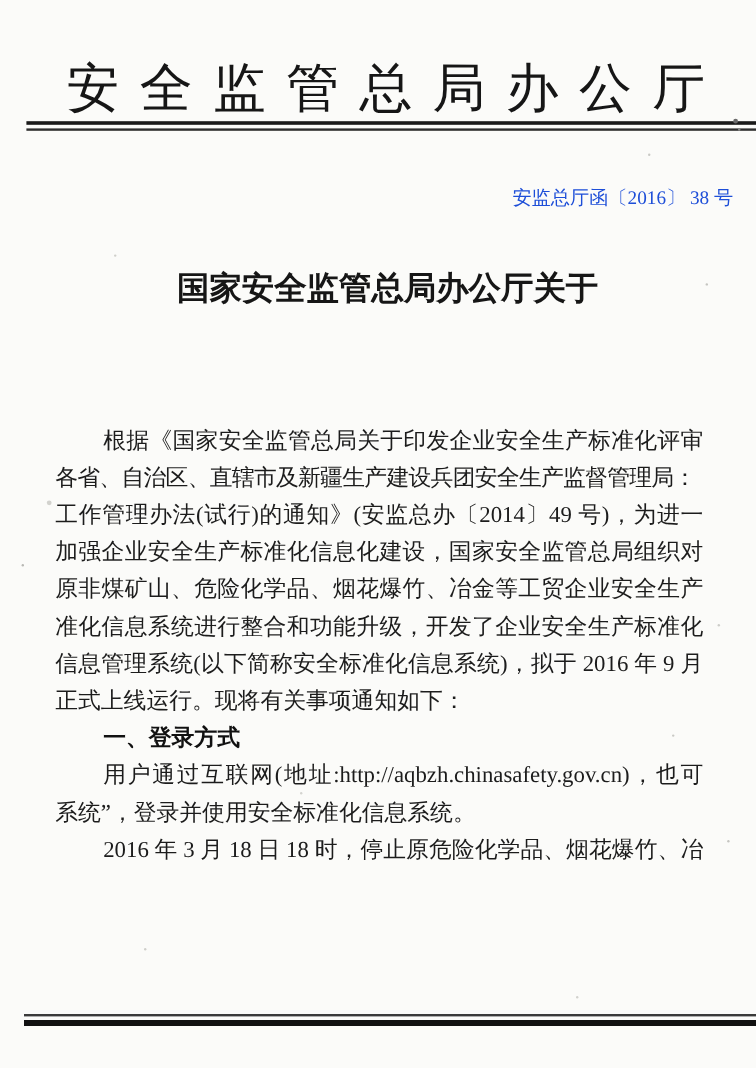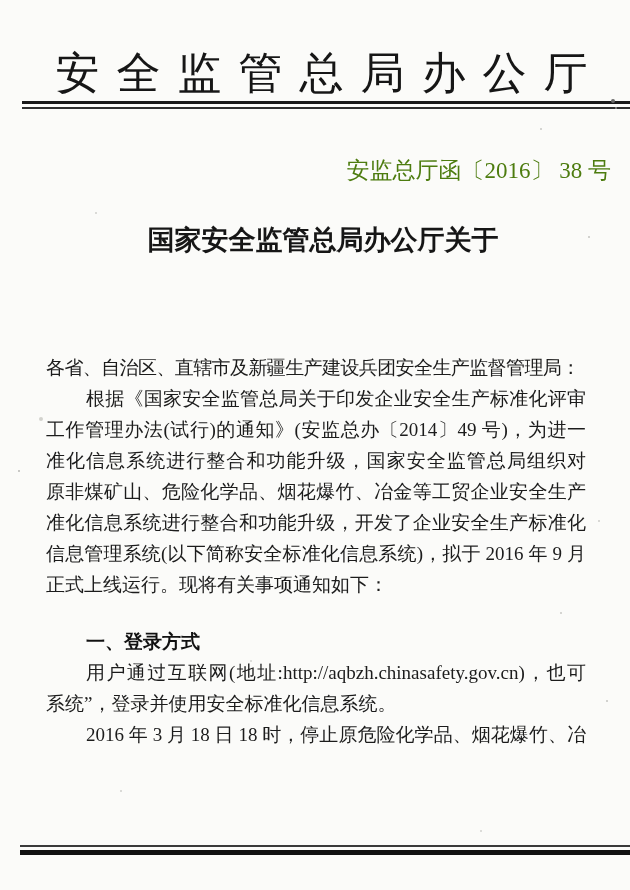--- a/index.html
+++ b/index.html
@@ -29,22 +29,22 @@
     position: absolute;
     top: 101px; left: 22px; right: 5px;
     height: 3px;
     border-top: 3px solid #1a1a1a;
     border-bottom: 2px solid #2e2e2e;
   }
   
   .doc-number {
     position: absolute;
     top: 155px; right: 35px;
-    font-size: 23px;
-    color: #4d7c0f;
+    font-size: 16px;
+    color: #1d4ed8;
     white-space: nowrap;
   }
   
   .doc-title {
     position: absolute;
     top: 219px; left: 0; right: 0;
     text-align: center;
     font-size: 27px;
     font-weight: bold;
     line-height: 42px;
@@ -66,21 +66,20 @@
     white-space: normal;
   }
   .just { text-align: justify; text-align-last: justify; }
   .indent { text-indent: 40px; }
   .tight { letter-spacing: -0.6px; }
   .hd {
     font-family: "Liberation Sans", sans-serif;
     font-weight: bold;
     font-size: 19px;
     color: #111;
-    margin-top: 26px;
   }
   
   .foot-rule {
     position: absolute;
     top: 845px; left: 20px; right: 0;
     height: 3px;
     border-top: 2px solid #3a3a3a;
     border-bottom: 5px solid #111;
   }
   
@@ -115,24 +114,24 @@
 
   <div class="head-rule"></div>
 
   <div class="doc-number">安监总厅函〔2016〕 38 号</div>
 
   <div class="doc-title">
     <div>国家安全监管总局办公厅关于</div>
   </div>
 
   <div class="body-block">
+    <div class="line indent just">根据《国家安全监管总局关于印发企业安全生产标准化评审</div>
     <div class="line tight">各省、自治区、直辖市及新疆生产建设兵团安全生产监督管理局：</div>
-    <div class="line indent just">根据《国家安全监管总局关于印发企业安全生产标准化评审</div>
     <div class="line just">工作管理办法(试行)的通知》(安监总办〔2014〕49 号)，为进一步</div>
-    <div class="line just">准化信息系统进行整合和功能升级，国家安全监管总局组织对</div>
+    <div class="line just">加强企业安全生产标准化信息化建设，国家安全监管总局组织对</div>
     <div class="line just">原非煤矿山、危险化学品、烟花爆竹、冶金等工贸企业安全生产标</div>
     <div class="line just">准化信息系统进行整合和功能升级，开发了企业安全生产标准化</div>
     <div class="line just">信息管理系统(以下简称安全标准化信息系统)，拟于 2016 年 9 月</div>
     <div class="line">正式上线运行。现将有关事项通知如下：</div>
     <div class="line indent hd">一、登录方式</div>
     <div class="line indent just">用户通过互联网(地址:http://aqbzh.chinasafety.gov.cn)，也可</div>
     <div class="line">系统”，登录并使用安全标准化信息系统。</div>
     <div class="line indent just">2016 年 3 月 18 日 18 时，停止原危险化学品、烟花爆竹、冶金</div>
   </div>
 

